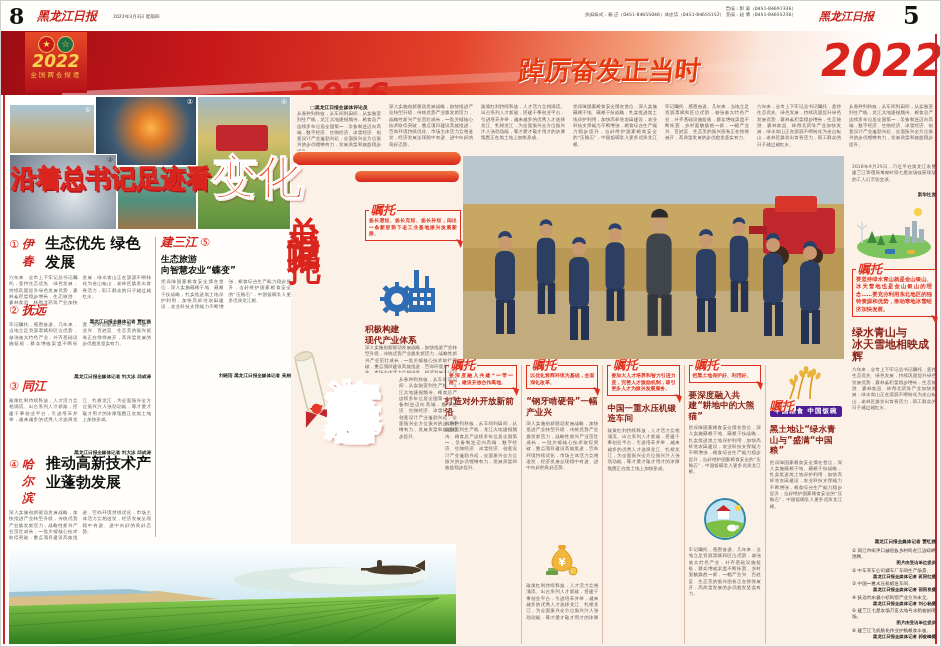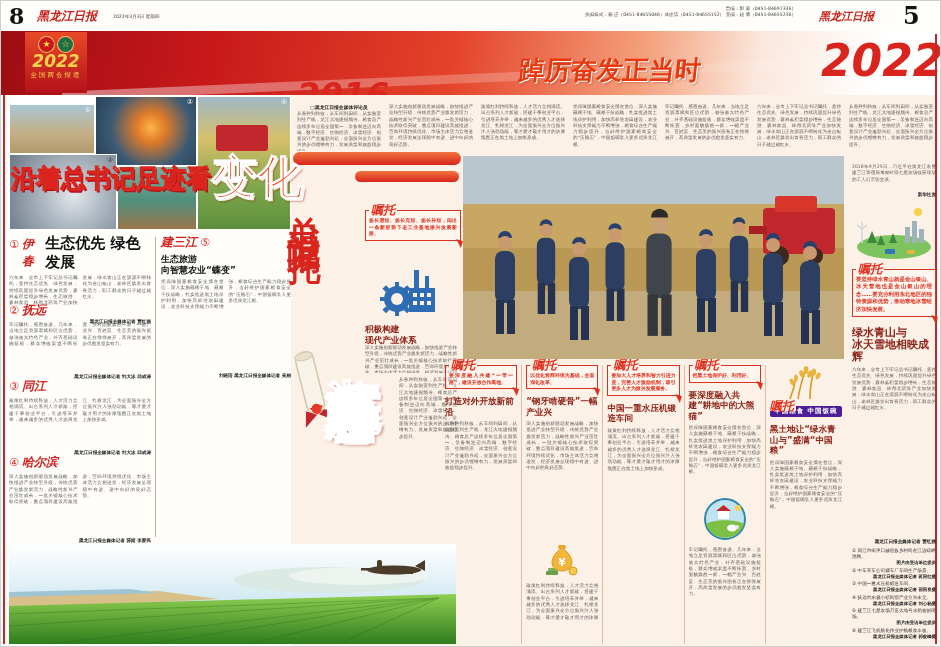--- a/index.html
+++ b/index.html
@@ -170,20 +170,21 @@
       <span class="art-city">同江</span>
     </div>
     <div class="micro mcol2" style="height:50px;">政策红利持续释放，人才活力竞相涌流。出台系列人才新政，搭建干事创业平台，引进培养并举，越来越多的优秀人才选择龙江、扎根龙江，为全面振兴全方位振兴注入强劲动能，尊才爱才敬才用才的浓厚氛围正在黑土地上加快形成。</div>
     <div class="byline">黑龙江日报全媒体记者 刘大泳 邱成涛</div>
   </div>
 
   <div class="abs" style="left:8px;top:453px;width:142px;">
     <div class="art-head">
       <span class="marker">④</span>
       <span class="art-city">哈尔滨</span>
+      <span class="art-title">推动高新技术产业蓬勃发展</span>
     </div>
     <div class="micro mcol2" style="height:62px;">深入实施创新驱动发展战略，加快推进产业转型升级，传统优势产业焕发新活力，战略性新兴产业茁壮成长，一批关键核心技术取得突破，重点项目建设高效推进，营商环境持续优化，市场主体活力竞相迸发，经济发展呈现稳中有进、进中向好的良好态势。</div>
     <div class="byline">黑龙江日报全媒体记者 薛婧 李爱民</div>
   </div>
 
   <div class="abs" style="left:160px;top:233px;width:130px;">
     <div class="art-head">
       <span class="art-city">建三江</span>
       <span class="marker">⑤</span>
     </div>

